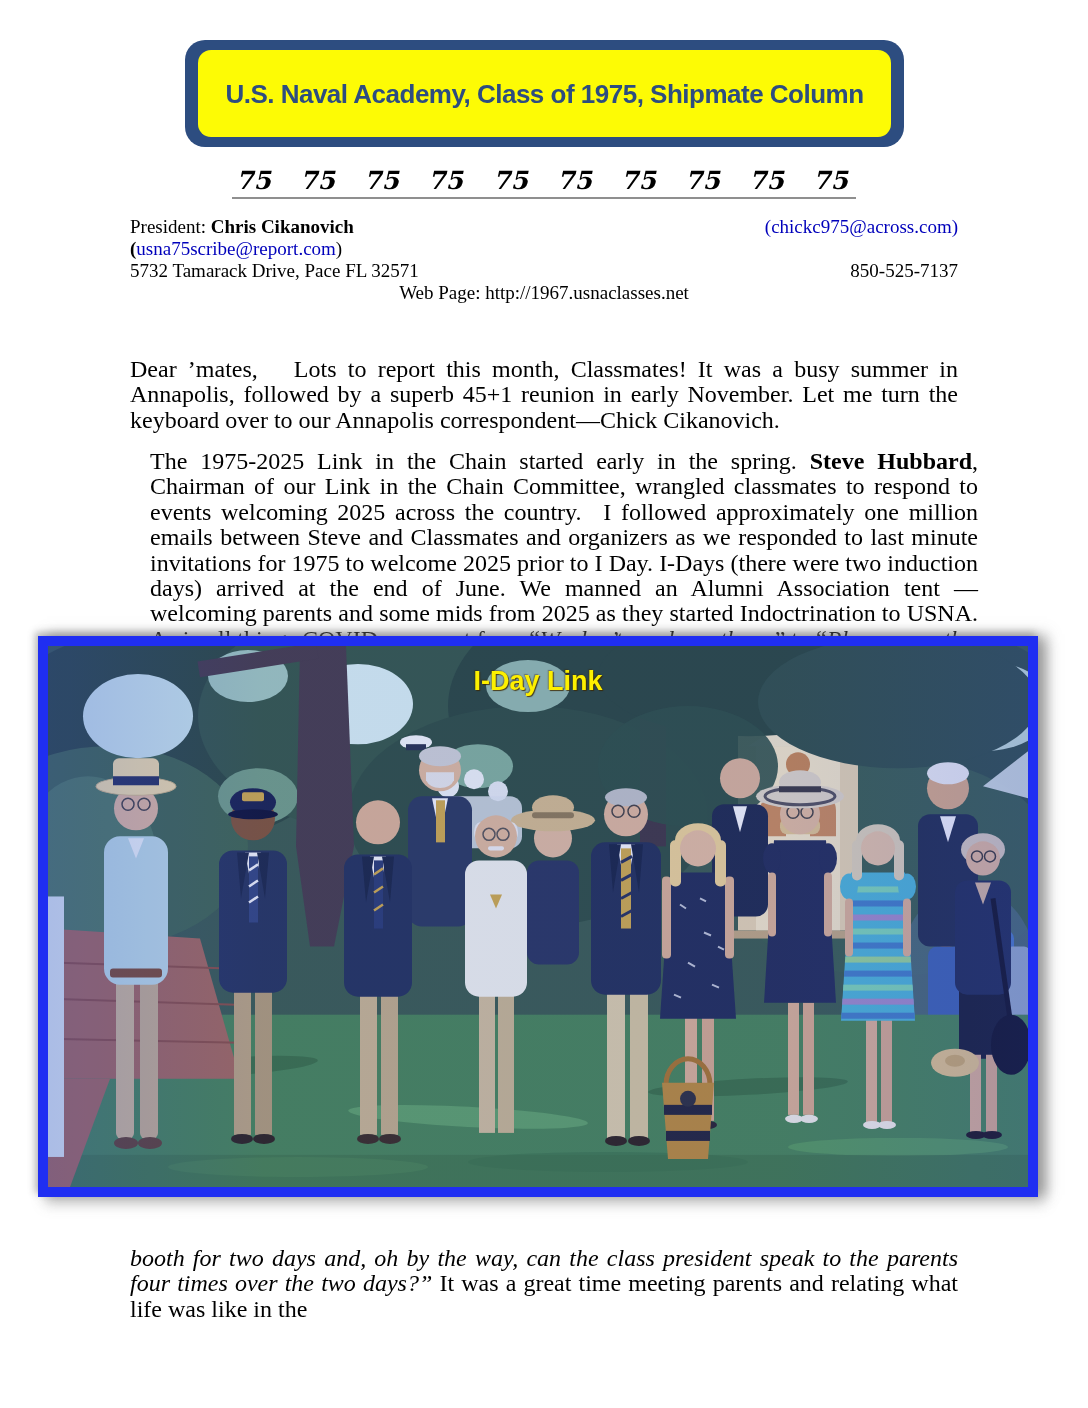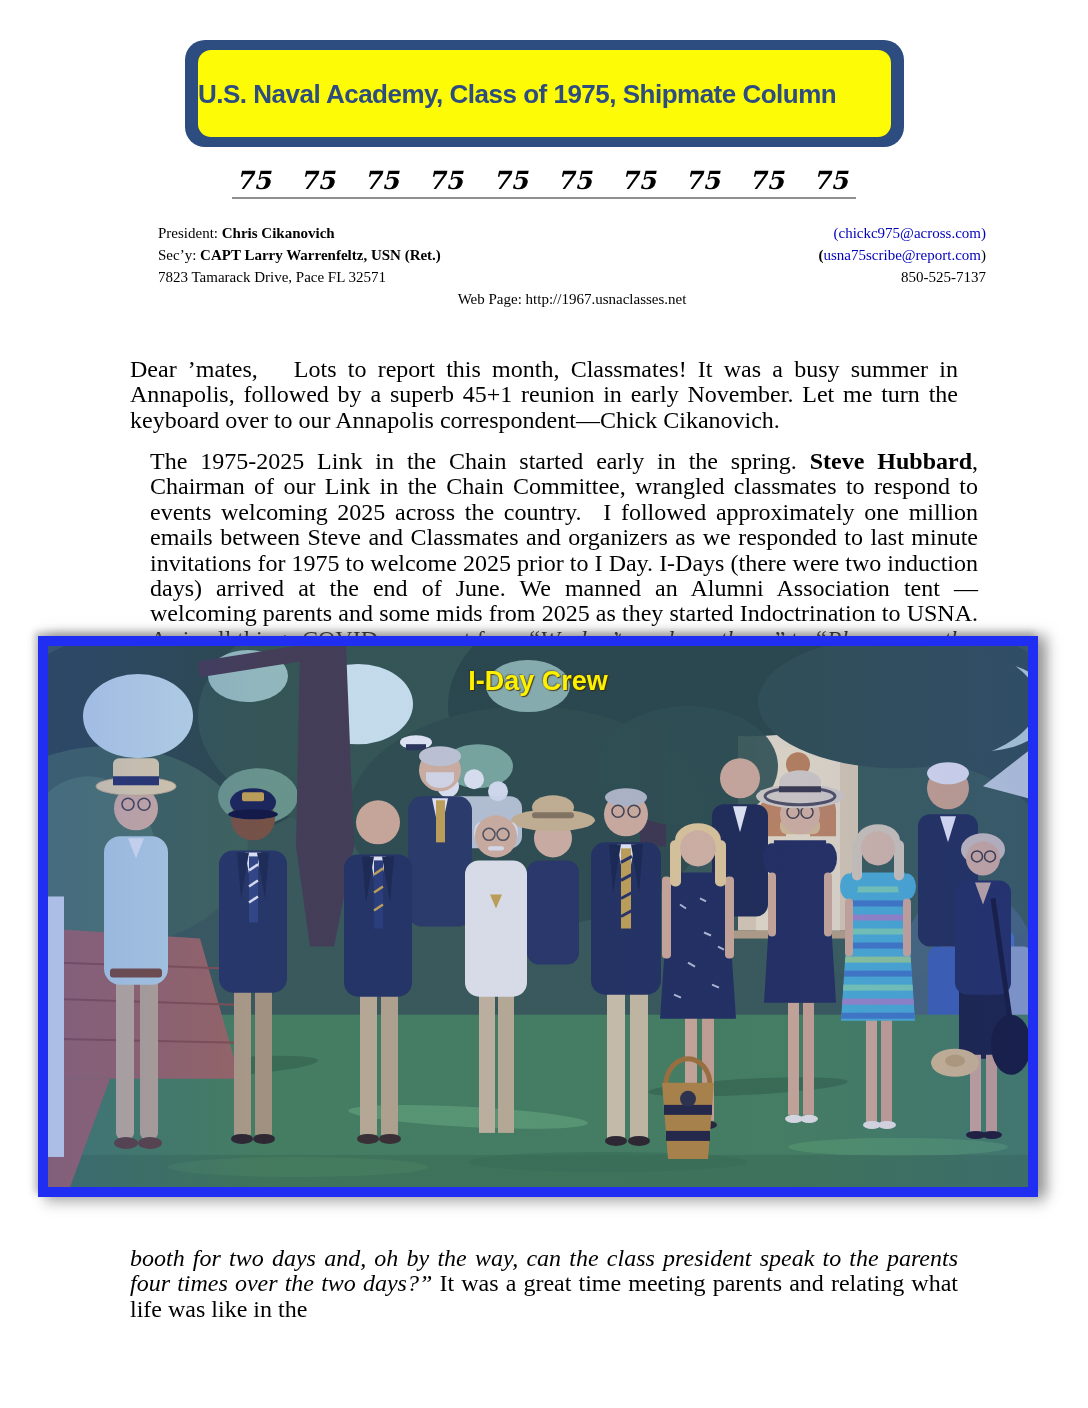--- a/index.html
+++ b/index.html
@@ -3,32 +3,32 @@
 <meta charset="utf-8">
 <style>
   html,body{margin:0;padding:0;background:#ffffff;}
   .page{position:relative;width:1088px;height:1408px;background:#fff;overflow:hidden;
         font-family:"Liberation Serif", serif;color:#000;}
 
   
   .banner-outer{position:absolute;left:185px;top:40px;width:719px;height:107px;
     background:var(--banner_border);border-radius:20px;padding:10px 13px;box-sizing:border-box;}
   .banner-inner{width:100%;height:100%;background:var(--banner_bg);border-radius:13px;
-    display:flex;flex-direction:column;justify-content:center;align-items:flex-start;gap:1px;}
+    display:flex;flex-direction:column;justify-content:center;align-items:center;gap:1px;}
   .banner-line{font-family:"Liberation Sans", sans-serif;font-weight:bold;
     color:var(--banner_text);font-size:26px;letter-spacing:-0.5px;line-height:30px;white-space:nowrap;}
 
   
   .marks-row{position:absolute;left:232px;top:168px;width:624px;display:flex;
     justify-content:space-between;border-bottom:2px solid #8f8f8f;padding:0 6px 3px 6px;box-sizing:border-box;}
   .marks-row span{display:inline-block;font-family:"DejaVu Serif", serif;font-weight:bold;
     font-size:25px;line-height:26px;transform:skewX(-12deg);}
 
   
-  .contact{position:absolute;left:130px;top:222px;width:828px;font-size:15px;line-height:22px;margin-left:28px;}
+  .contact{position:absolute;left:130px;top:216px;width:828px;font-size:19px;line-height:22px;}
   .contact-row{display:flex;justify-content:space-between;}
   .contact-center{text-align:center;}
   .link{color:var(--link);}
   .b{font-weight:bold;}
   .i{font-style:italic;}
 
   
   .para{position:absolute;left:130px;width:828px;text-align:justify;
     font-size:24px;line-height:25.4px;}
   #para1{top:333px;}
@@ -68,25 +68,24 @@
       <span>75</span>
       <span>75</span>
     </div>
 
   <div class="contact">
     <div class="contact-row">
       <span><span>President: </span><span class="b">Chris Cikanovich</span></span>
       <span class="link">(chickc975@across.com)</span>
     </div>
     <div class="contact-row">
-      <span><span>Sec’y: </span><span class="b">CAPT Larry Warrenfeltz, USN (Ret.)</span></span>
       <span><span class="b">(</span><span class="link">usna75scribe@report.com</span><span>)</span></span>
     </div>
     <div class="contact-row">
-      <span>7823 Tamarack Drive, Pace FL  32571</span>
+      <span>5732 Tamarack Drive, Pace FL  32571</span>
       <span>850-525-7137</span>
     </div>
     <div class="contact-center">Web Page: http://1967.usnaclasses.net</div>
   </div>
 
   <p class="para" id="para1"><span>Dear ’mates,  Lots to report this month, Classmates! It was a busy summer in Annapolis, followed by a superb 45+1 reunion in early November. Let me turn the keyboard over to our Annapolis correspondent—Chick Cikanovich.</span></p>
   <p class="para" id="para2"><span>The 1975-2025 Link in the Chain started early in the spring. </span><span class="b">Steve Hubbard</span><span>, Chairman of our Link in the Chain Committee, wrangled classmates to respond to events welcoming 2025 across the country.  I followed approximately one million emails between Steve and Classmates and organizers as we responded to last minute invitations for 1975 to welcome 2025 prior to I Day. I-Days (there were two induction days) arrived at the end of June. We manned an Alumni Association tent — welcoming parents and some mids from 2025 as they started Indoctrination to USNA. As in all things COVID, we went from “</span><span class="i">We don’t need you there,</span><span>” to “</span><span class="i">Please man the</span></p>
 
   <figure class="photo-frame" style="margin:0">
     <div class="photo">
@@ -365,19 +364,19 @@
           <linearGradient id="tint" x1="0" y1="0" x2="1" y2="0">
             <stop offset="0" stop-color="#2b46e0" stop-opacity="0.22"></stop>
             <stop offset="0.22" stop-color="#2b46e0" stop-opacity="0.05"></stop>
             <stop offset="0.75" stop-color="#2b46e0" stop-opacity="0.06"></stop>
             <stop offset="1" stop-color="#2b46e0" stop-opacity="0.16"></stop>
           </linearGradient>
         </defs>
         <rect width="980" height="540" fill="url(#tint)"></rect>
         <rect width="980" height="540" fill="#3344cc" opacity="0.05"></rect>
       </svg>
-      <figcaption class="photo-caption">I-Day Crew</figcaption>
+      <figcaption class="photo-caption">I-Day Link</figcaption>
     </div>
   </figure>
 
   <p class="para" id="para3"><span class="i">booth for two days and, oh by the way, can the class president speak to the parents four times over the two days?”</span><span> It was a great time meeting parents and relating what life was like in the</span></p>
 
 </div>
 
 </body></html>

